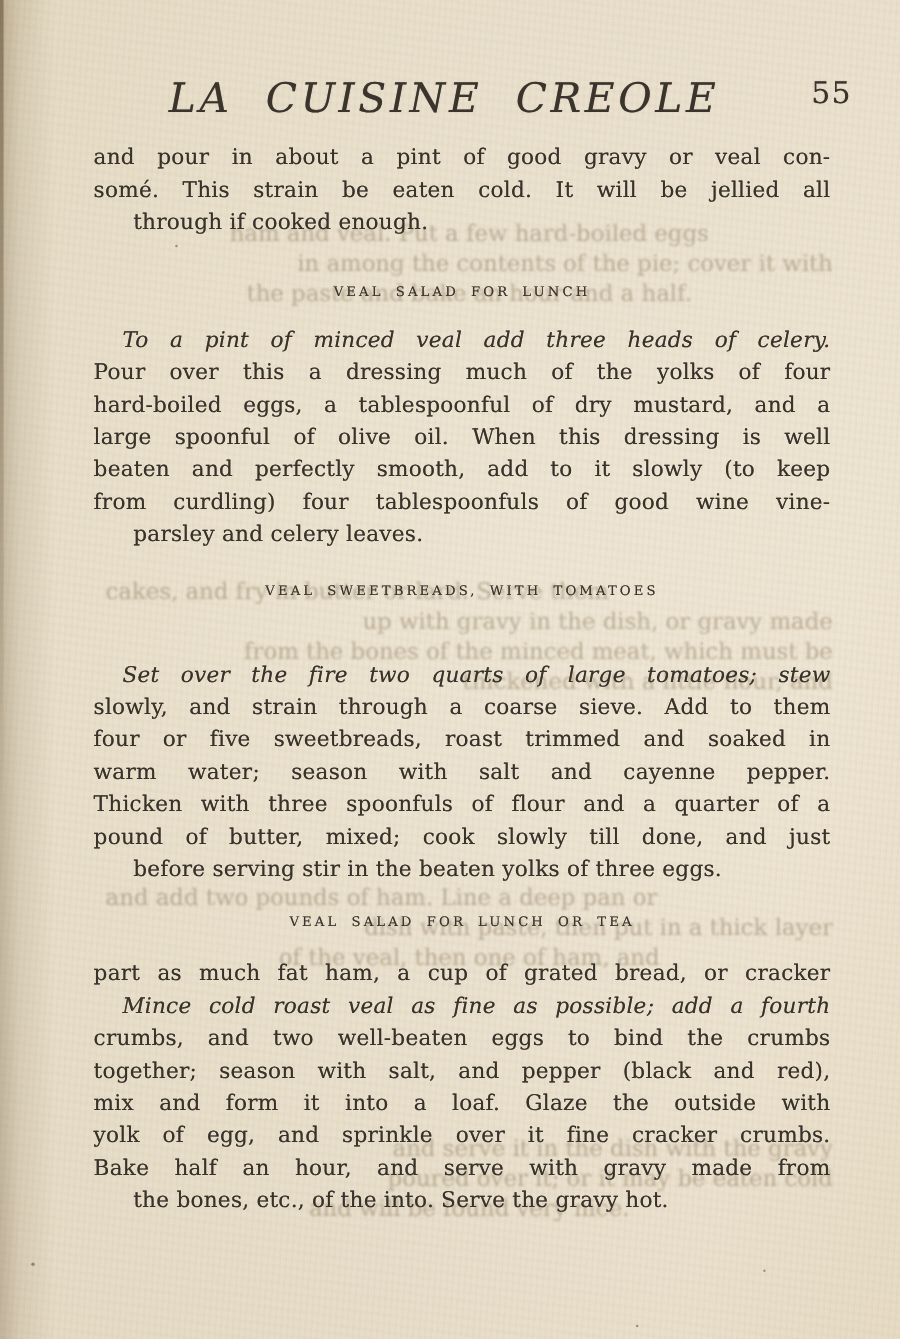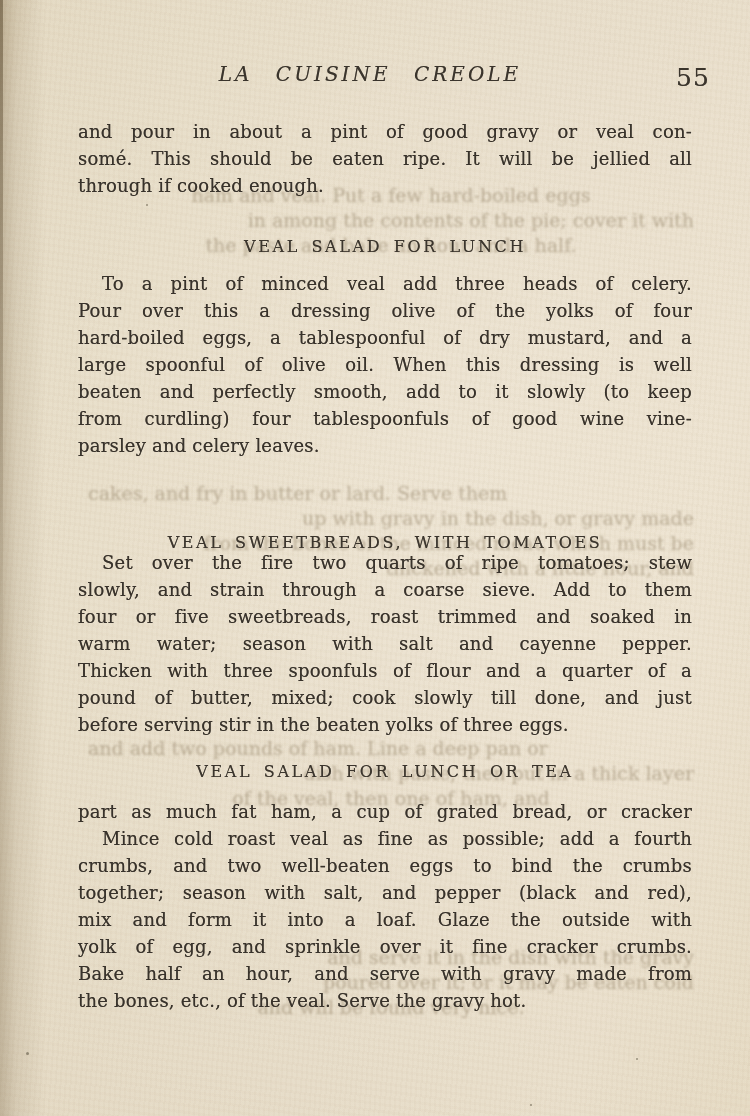--- a/index.html
+++ b/index.html
@@ -27,43 +27,43 @@
   }
   .edge-line{
     position:absolute;left:0;top:0;height:62%;width:3px;pointer-events:none;
     background:linear-gradient(to bottom, rgba(92,76,50,0.55), rgba(92,76,50,0));
     filter:blur(0.6px);
   }
 
   .running-head{
     position:absolute;top:62px;left:0;width:740px;height:32px;
     text-align:center;
-    font-style:italic;font-size:20px;letter-spacing:3px;word-spacing:14px;
+    font-style:italic;font-size:34px;letter-spacing:3px;word-spacing:14px;
     color:#3a342c;text-shadow:0 0 0.6px rgba(58,52,44,0.55);
   }
   .folio{
     position:absolute;top:63px;left:676px;width:60px;
     font-size:25px;letter-spacing:1px;color:#3a342c;
     text-shadow:0 0 0.6px rgba(58,52,44,0.55);
   }
 
   .col{position:absolute;left:78px;width:614px;}
   .bodyline{
     height:27px;line-height:27px;font-size:18px;
     text-align:justify;text-align-last:justify;
     white-space:normal;
     text-shadow:0 0 0.55px rgba(56,50,43,0.65);
     letter-spacing:0.2px;
   }
-  .bodyline.last{text-align-last:left;}
-  .bodyline.indent{text-indent:24px;}
+  .bodyline.last{text-align-last:left;margin-left:33px;}
+  .bodyline.indent{text-indent:24px;font-style:italic;}
 
   .recipe-heading{
     position:absolute;left:78px;width:614px;height:20px;
-    text-align:center;font-size:16px;letter-spacing:2.6px;word-spacing:4px;
+    text-align:center;font-size:11px;letter-spacing:2.6px;word-spacing:4px;
     color:#3b352d;text-shadow:0 0 0.5px rgba(59,53,45,0.6);
   }
 
   
   .ghost{
     position:absolute;left:88px;width:606px;
     color:rgba(148,132,103,0.55);
     font-size:19px;line-height:25px;
     filter:blur(1.1px);
     pointer-events:none;
@@ -103,55 +103,55 @@
     <div class="g r">and serve it in the dish with the gravy</div>
     <div class="g r">poured over it; or it may be eaten cold</div>
     <div class="g c">and will be found very nice.</div>
   </div>
 
   <div class="running-head">LA CUISINE CREOLE</div>
   <div class="folio">55</div>
 
   <div class="col" style="top:118px;">
     <div class="bodyline">and pour in about a pint of good gravy or veal con-</div>
-    <div class="bodyline">somé.  This should be eaten ripe.  It will be jellied all</div>
+    <div class="bodyline">somé.  This strain be eaten cold.  It will be jellied all</div>
     <div class="bodyline last">through if cooked enough.</div>
   </div>
 
   <div class="recipe-heading" style="top:237px;">VEAL SALAD FOR LUNCH</div>
   <div class="col" style="top:270px;">
     <div class="bodyline indent">To a pint of minced veal add three heads of celery.</div>
-    <div class="bodyline">Pour over this a dressing olive of the yolks of four</div>
+    <div class="bodyline">Pour over this a dressing much of the yolks of four</div>
     <div class="bodyline">hard-boiled eggs, a tablespoonful of dry mustard, and a</div>
     <div class="bodyline">large spoonful of olive oil.  When this dressing is well</div>
     <div class="bodyline">beaten and perfectly smooth, add to it slowly (to keep</div>
     <div class="bodyline">from curdling) four tablespoonfuls of good wine vine-</div>
     <div class="bodyline last">parsley and celery leaves.</div>
   </div>
 
-  <div class="recipe-heading" style="top:533px;">VEAL SWEETBREADS, WITH TOMATOES</div>
+  <div class="recipe-heading" style="top:486px;">VEAL SWEETBREADS, WITH TOMATOES</div>
   <div class="col" style="top:549px;">
-    <div class="bodyline indent">Set over the fire two quarts of ripe tomatoes; stew</div>
+    <div class="bodyline indent">Set over the fire two quarts of large tomatoes; stew</div>
     <div class="bodyline">slowly, and strain through a coarse sieve.  Add to them</div>
     <div class="bodyline">four or five sweetbreads, roast trimmed and soaked in</div>
     <div class="bodyline">warm water; season with salt and cayenne pepper.</div>
     <div class="bodyline">Thicken with three spoonfuls of flour and a quarter of a</div>
     <div class="bodyline">pound of butter, mixed; cook slowly till done, and just</div>
     <div class="bodyline last">before serving stir in the beaten yolks of three eggs.</div>
   </div>
 
   <div class="recipe-heading" style="top:762px;">VEAL SALAD FOR LUNCH OR TEA</div>
   <div class="col" style="top:798px;">
     <div class="bodyline">part as much fat ham, a cup of grated bread, or cracker</div>
     <div class="bodyline indent">Mince cold roast veal as fine as possible; add a fourth</div>
     <div class="bodyline">crumbs, and two well-beaten eggs to bind the crumbs</div>
     <div class="bodyline">together; season with salt, and pepper (black and red),</div>
     <div class="bodyline">mix and form it into a loaf.  Glaze the outside with</div>
     <div class="bodyline">yolk of egg, and sprinkle over it fine cracker crumbs.</div>
     <div class="bodyline">Bake half an hour, and serve with gravy made from</div>
-    <div class="bodyline last">the bones, etc., of the veal.  Serve the gravy hot.</div>
+    <div class="bodyline last">the bones, etc., of the into.  Serve the gravy hot.</div>
   </div>
 
   <div class="speck" style="left:146px;top:204px;width:2px;height:2px;"></div>
   <div class="speck" style="left:26px;top:1052px;width:3px;height:3px;"></div>
   <div class="speck" style="left:530px;top:1104px;width:2px;height:2px;"></div>
   <div class="speck" style="left:636px;top:1058px;width:2px;height:2px;"></div>
 </div>
 
 </body></html>

